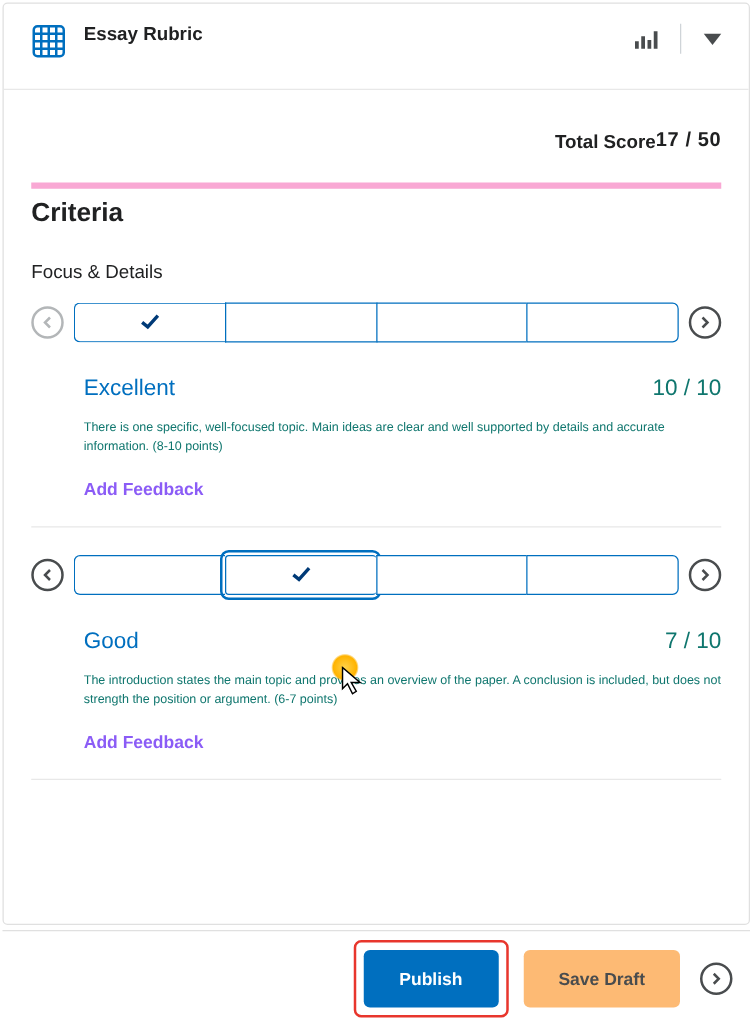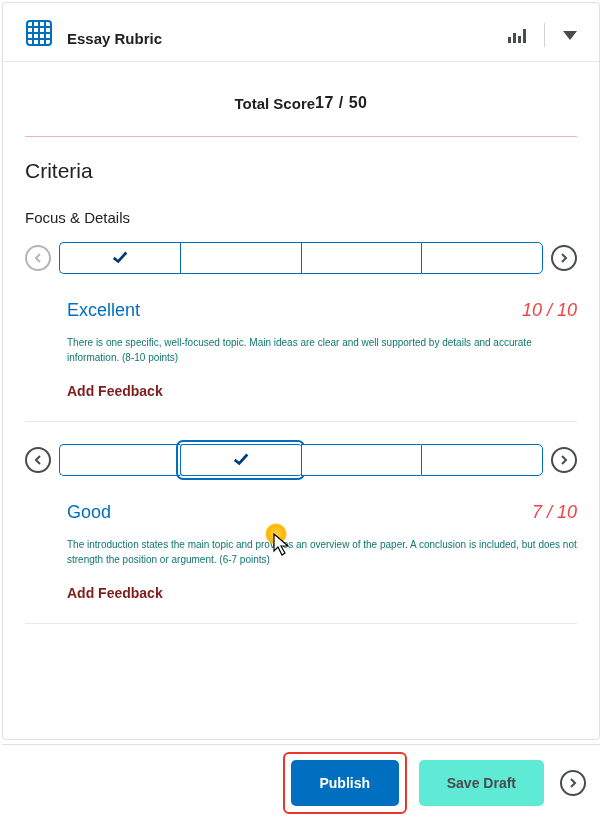--- a/index.html
+++ b/index.html
@@ -18,22 +18,22 @@
   .panel {
     border: 1px solid #e0e0e0;
     border-radius: 4px;
     margin: 2px;
     height: 738px;
     overflow: hidden;
     position: relative;
   }
   .panel-header {
     display: flex;
-    align-items: flex-end;
-    padding: 16px 22px 14px 22px;
+    align-items: flex-start;
+    padding: 16px 22px 24px 22px;
     border-bottom: 1px solid #e8e8e8;
   }
   .rubric-icon svg { display: block; }
   .panel-title {
     font-weight: 700;
     font-size: 15px;
     margin-left: 14px;
     flex: 1;
   }
   .header-right {
@@ -51,32 +51,32 @@
   .chart-icon span:nth-child(1){height:6px;}
   .chart-icon span:nth-child(2){height:10px;}
   .chart-icon span:nth-child(3){height:7px;}
   .chart-icon span:nth-child(4){height:14px;}
   .caret-down { width:0;height:0;border-left:7px solid transparent;border-right:7px solid transparent;border-top:9px solid #494c4e; }
 
   .panel-body { padding: 0 22px 0 22px; }
 
   .score-row {
     display:flex;
-    justify-content:center;
+    justify-content:flex-end;
     align-items:center;
     padding: 32px 0 24px 0;
-    border-bottom: 1px solid #f9a8d4;
+    border-bottom: 5px solid #f9a8d4;
     font-weight:700;
     font-size:15px;
   }
   .score-val { font-size:16px; font-weight:700; letter-spacing:0.5px;}
   .criteria-heading {
     font-size:21px;
-    font-weight:400;
-    margin: 22px 0 26px 0;
+    font-weight:700;
+    margin: 8px 0 26px 0;
   }
   .criterion { margin-bottom: 0; }
   .criterion-title { font-size:15px; margin-bottom: 16px; }
   .selector-row {
     display:flex;
     align-items:center;
     gap: 8px;
     margin-bottom: 26px;
   }
   .nav-circle {
@@ -106,23 +106,23 @@
   .segment.sel-outline {
     outline: 2px solid #006fbf;
     outline-offset: 2px;
     border-radius:3px;
   }
   .check { color:#003a77; }
   .check svg { width:18px;height:18px; stroke:#003a77; stroke-width:3; fill:none; }
 
   .crit-detail { padding-left: 42px; padding-right: 0; }
   .level-row { display:flex; justify-content:space-between; color:#006fbf; font-size:18px; margin-bottom:14px;}
-  .level-score { color:#ef4444;font-style:italic; }
+  .level-score { color:#0f766e; }
   .desc { color:#0f766e; font-size:10px; line-height:1.5; margin-bottom:18px; }
-  .add-fb { color:#7f1d1d; font-weight:700; font-size:14px; cursor:pointer; display:inline-block; margin-bottom:22px;}
+  .add-fb { color:#8b5cf6; font-weight:700; font-size:14px; cursor:pointer; display:inline-block; margin-bottom:22px;}
   .hr { border:none; border-top:1px solid #e8e8e8; margin:0 0 22px 0;}
 
   .cursor-spot {
     position:absolute;
     left: 262px;
     top: 520px;
     pointer-events:none;
     z-index:50;
   }
   .burst {
@@ -157,21 +157,21 @@
     height:46px;
     border-radius:5px;
     font-weight:700;
     font-size:14px;
     padding: 0 28px;
     cursor:pointer;
     border:none;
     display:flex;align-items:center;justify-content:center;
   }
   .btn-primary { background:#006fbf; color:#fff; min-width:108px;}
-  .btn-secondary { background:#5eead4; color:#494c4e; min-width:110px;}
+  .btn-secondary { background:#fdba74; color:#494c4e; min-width:110px;}
   .footer .nav-circle { margin-left:4px; }
 </style>
 </head>
 <body>
 
 <div class="panel">
   <div class="panel-header">
     <span class="rubric-icon">
       <svg width="28" height="28" viewBox="0 0 28 28">
         <g stroke="#006fbf" stroke-width="2" fill="none">

